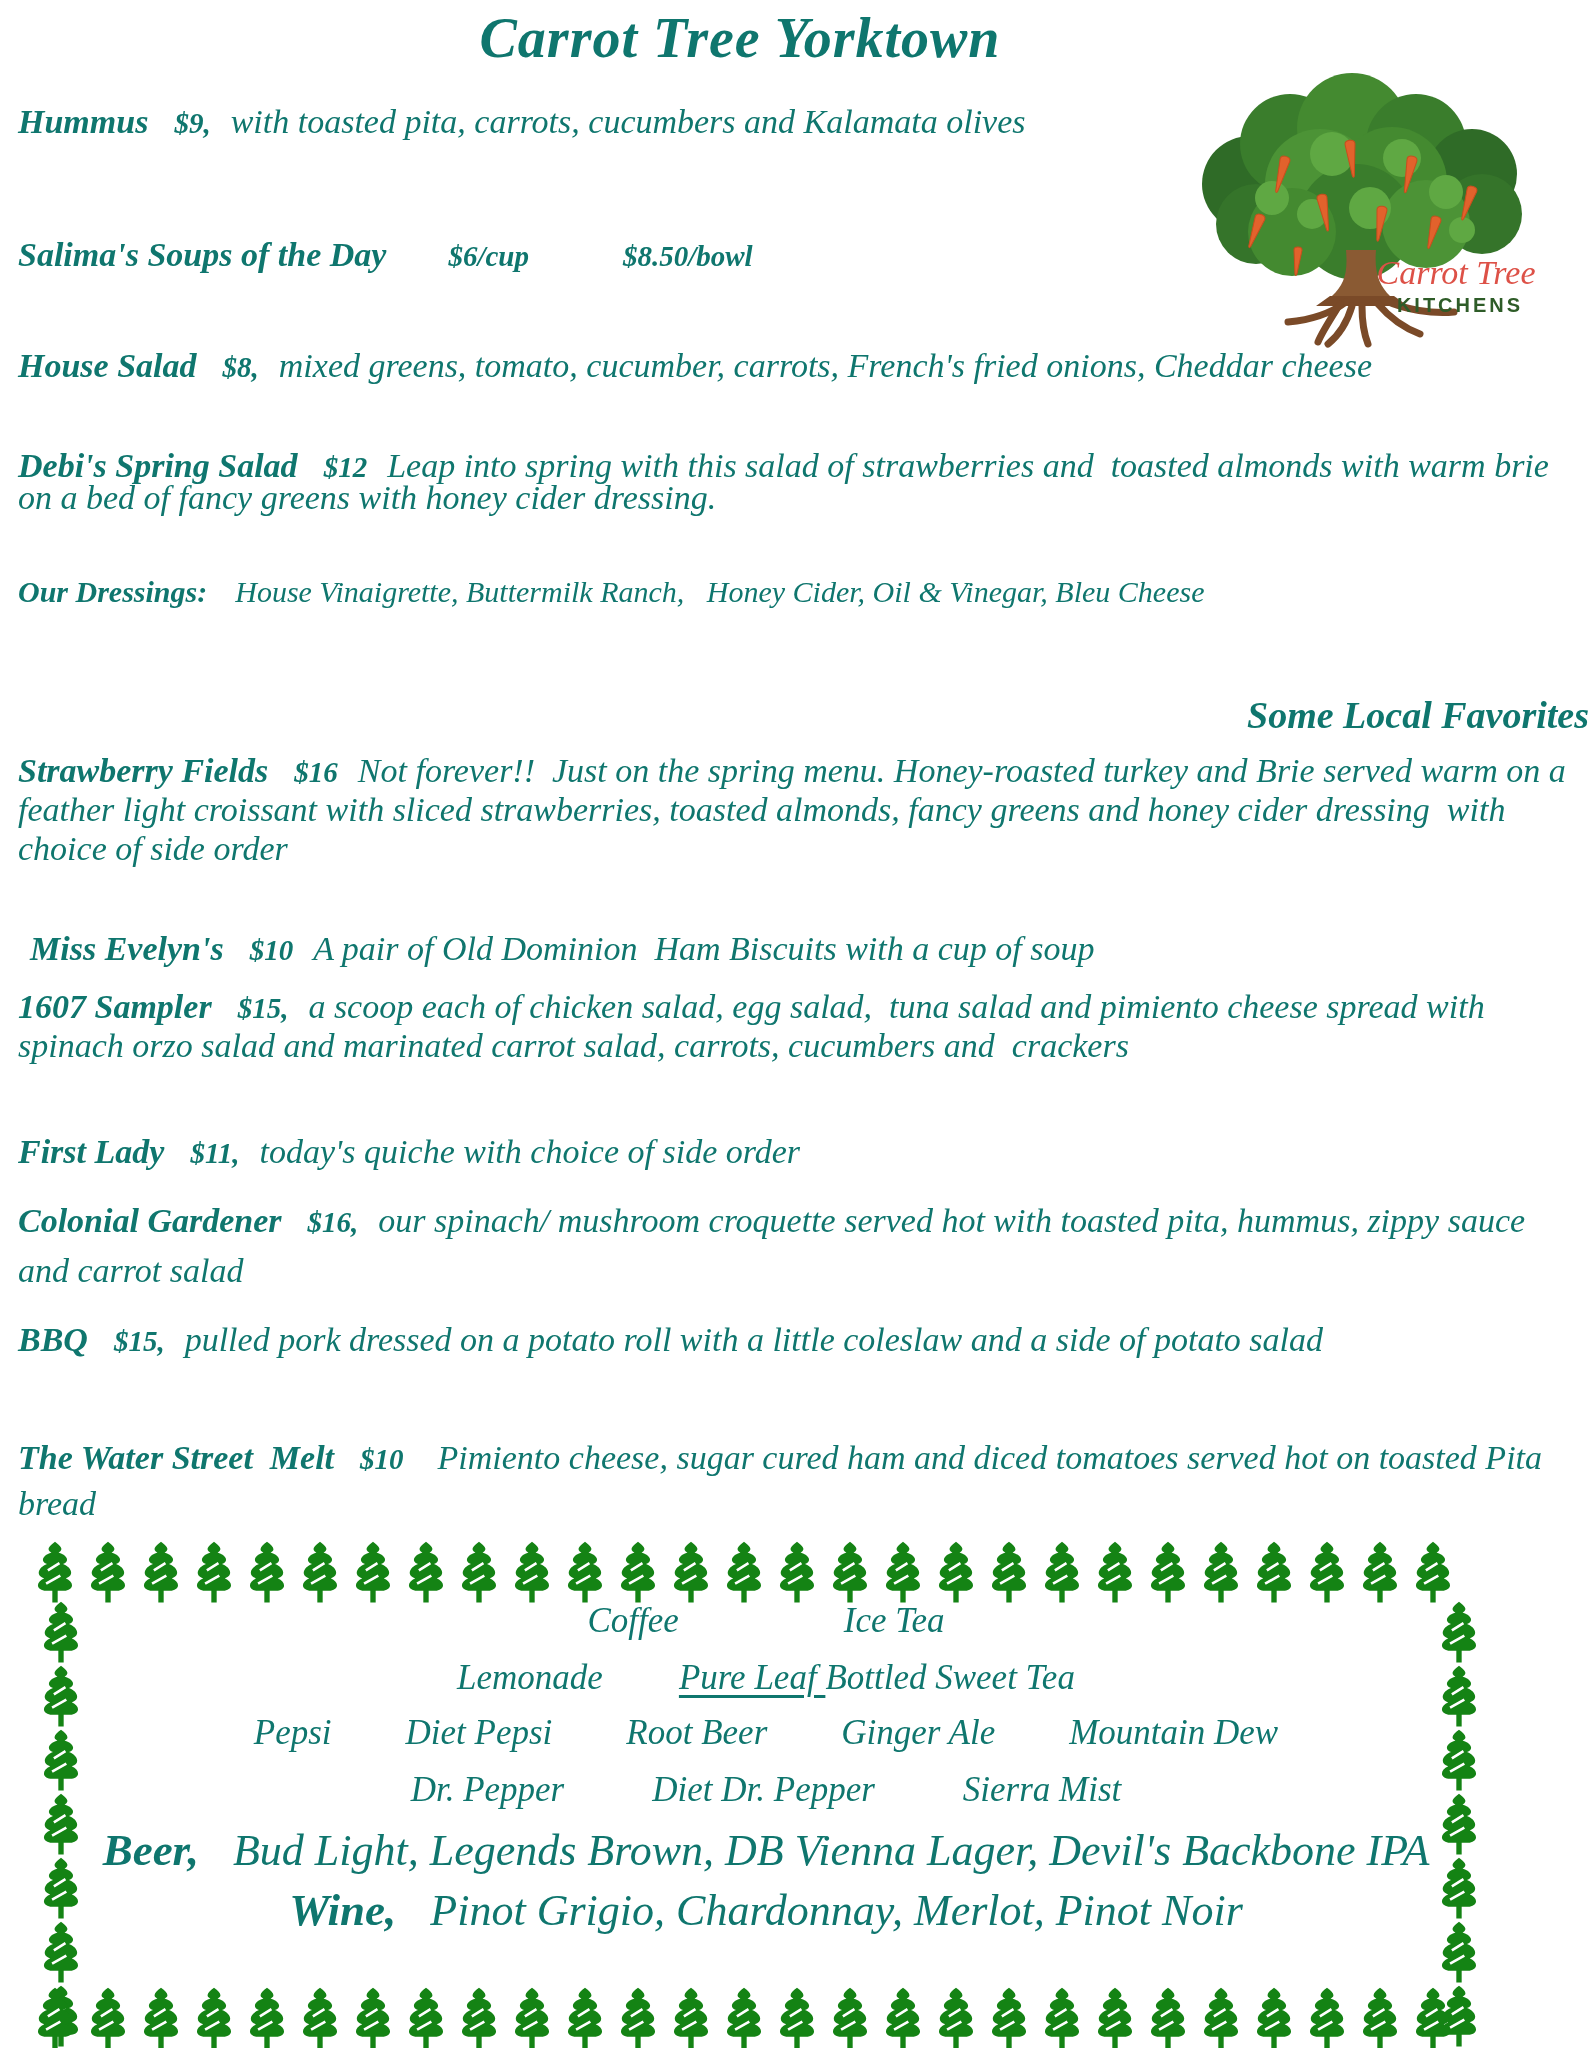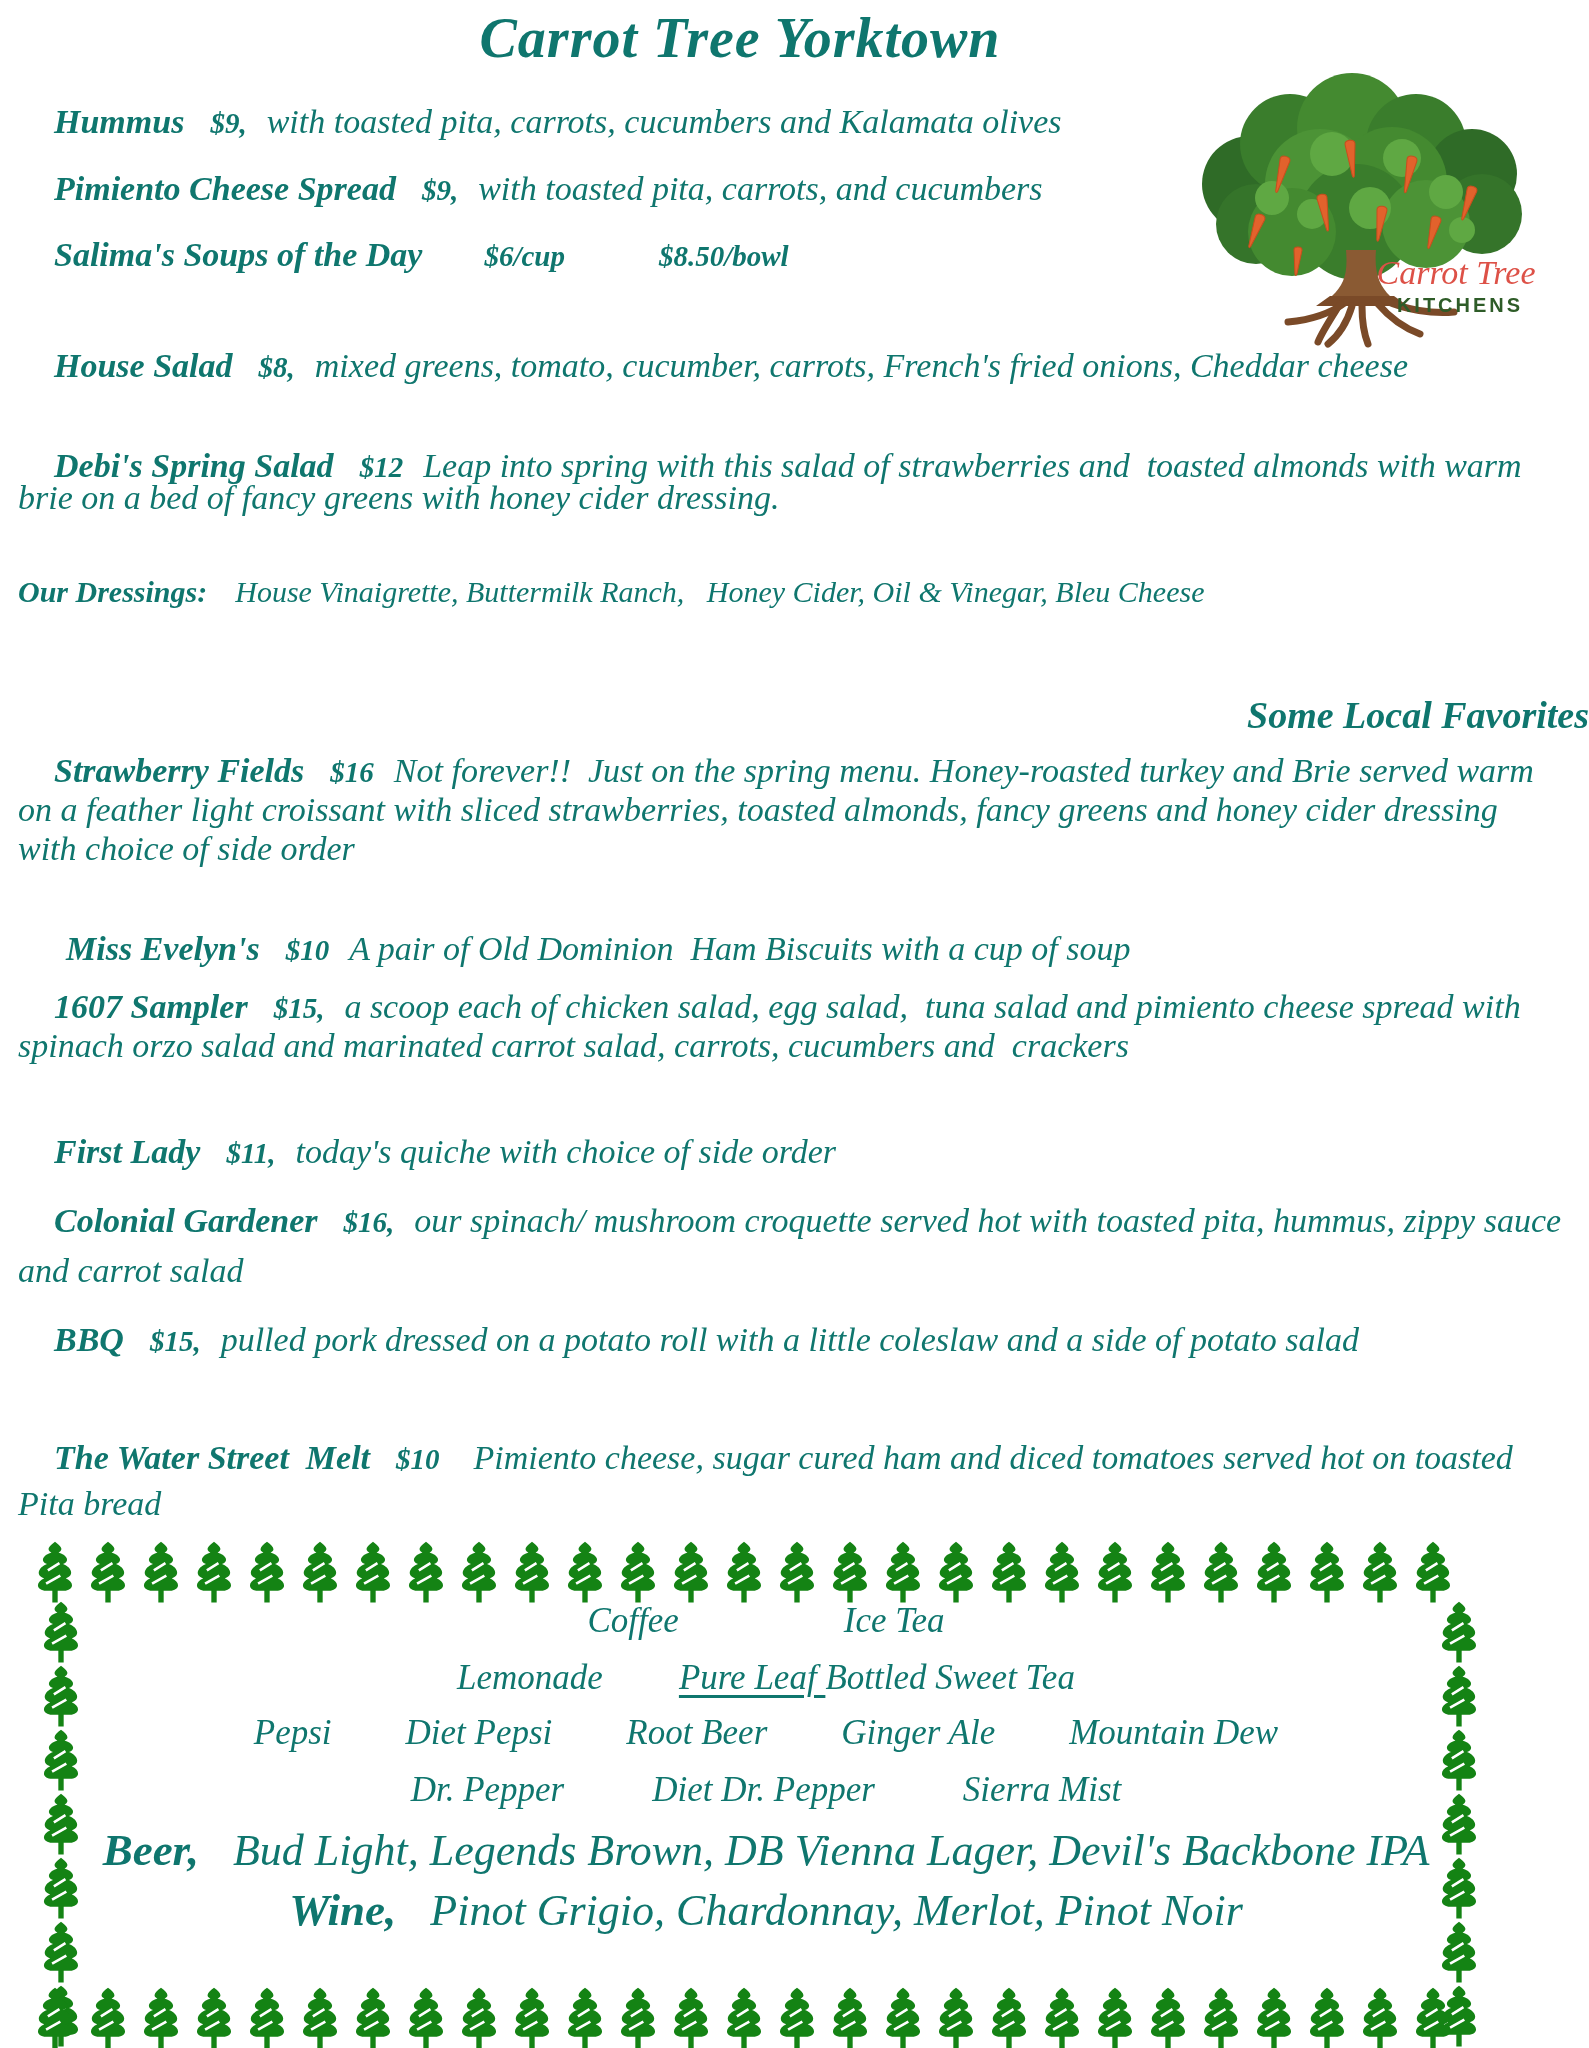--- a/index.html
+++ b/index.html
@@ -3,21 +3,21 @@
 <meta charset="utf-8">
 <style>
   html,body{margin:0;padding:0;background:#888;}
   #page{position:relative;width:1589px;height:2048px;background:#ffffff;overflow:hidden;
         font-family:"Liberation Serif",serif;color:#0f766e;}
   
   .title{position:absolute;top:6px;left:0;width:1480px;text-align:center;
          font-size:56px;font-weight:700;font-style:italic;letter-spacing:1px;}
   
   .item{position:absolute;left:18px;width:1555px;font-style:italic;font-size:34px;line-height:1.42;}
-  .iname{font-weight:700;margin-right:26px;white-space:pre-wrap;margin-left:36px;}
+  .iname{font-weight:700;margin-right:26px;white-space:pre-wrap;}
   .iprice{font-weight:700;font-size:29px;margin-right:20px;}
   .iprice2{font-weight:700;font-size:29px;margin-left:74px;}
   .idesc{white-space:pre-wrap;}
   
   .dressings{position:absolute;left:18px;top:575px;width:1555px;font-size:30px;}
   .dlabel{font-weight:700;font-style:italic;margin-right:28px;}
   .dvals{font-style:italic;white-space:pre-wrap;}
   
   .favheading{position:absolute;top:693px;left:0;width:1589px;text-align:right;
               font-size:38px;font-weight:700;font-style:italic;}
@@ -117,23 +117,20 @@
       </g>
       <text class="logo-script" x="276" y="212" text-anchor="middle">Carrot Tree</text>
       <text class="logo-caps" x="280" y="240" text-anchor="middle">KITCHENS</text>
     </svg>
   </div>
 
   <div class="item" style="top:98px">
     <span class="iname">Hummus</span><span class="iprice">$9,</span><span class="idesc">with toasted pita, carrots, cucumbers and Kalamata olives</span>
   </div>
 
-  <div class="item" style="top:165px">
-    <span class="iname">Pimiento Cheese Spread</span><span class="iprice">$9,</span><span class="idesc">with toasted pita, carrots, and cucumbers</span>
-  </div>
 
   <div class="item" style="top:231px">
     <span class="iname">Salima's Soups of the Day</span><span class="iprice" style="margin-left:36px">$6/cup</span><span class="iprice2">$8.50/bowl</span>
   </div>
 
   <div class="item" style="top:340px;line-height:1.55">
     <span class="iname">House Salad</span><span class="iprice">$8,</span><span class="idesc">mixed greens, tomato, cucumber, carrots, French's fried onions, Cheddar cheese</span>
   </div>
 
   <div class="item" style="top:450px;line-height:0.95">

